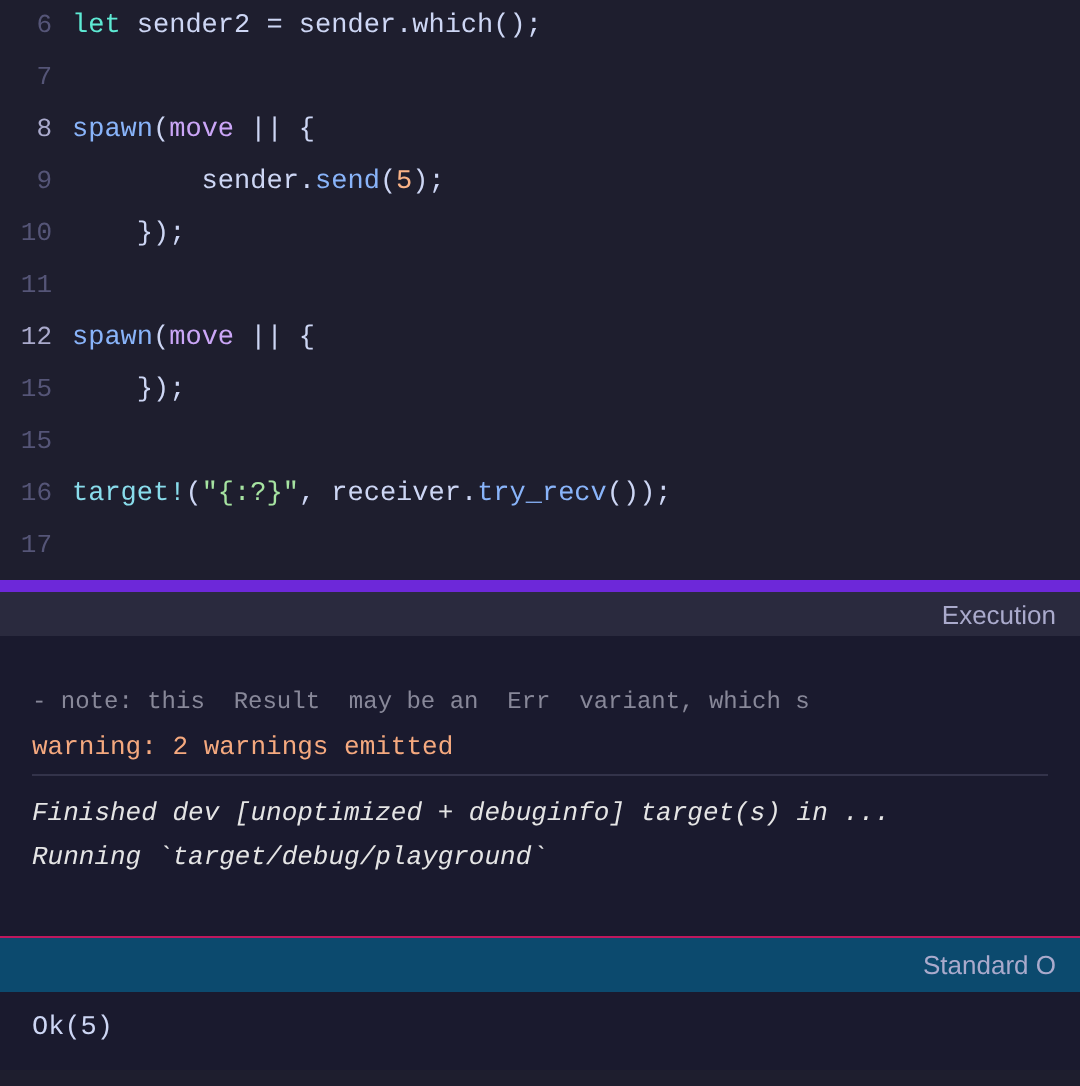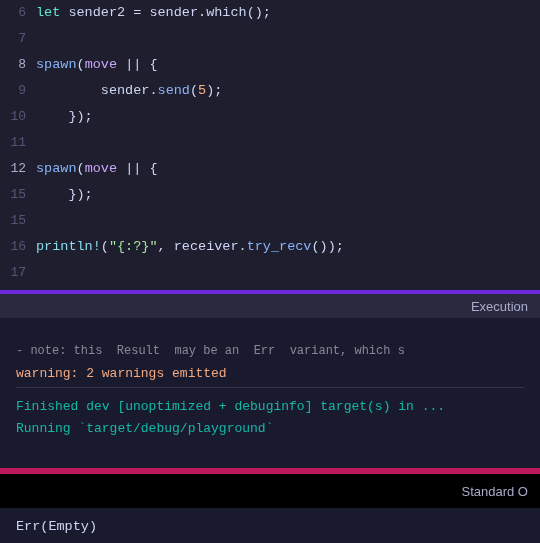--- a/index.html
+++ b/index.html
@@ -50,21 +50,21 @@
 
     .line-content {
       color: #cdd6f4;
       white-space: pre;
       font-size: 13.5px;
     }    
 
     
     .execution-header {
       background: #2a2a3e;
-      border-top: 4px solid #6d28d9;
+      border-top: 6px solid #6d28d9;
       display: flex;
       justify-content: flex-end;
       align-items: center;
       padding: 4px 12px;
       height: 28px;
     }
 
     .execution-title {
       color: #aaaacc;
       font-family: sans-serif;
@@ -90,35 +90,36 @@
       margin: 6px 0;
     }
 
     .divider {
       border: none;
       border-top: 1px solid #33334a;
       margin: 4px 0;
     }
 
     .finished-text {
-      color: #14b8a6;
+      color: #e5e5e5;
       font-size: 13px;
       line-height: 1.7;
       padding: 4px 0;
+      font-style: italic;
     }
 
     
     .std-header {
-      background: #000000;
-      border-top: 6px solid #be185d;
+      background: #0c4a6e;
+      border-top: 1px solid #be185d;
       display: flex;
       justify-content: flex-end;
       align-items: center;
       padding: 4px 12px;
-      height: 40px;
+      height: 28px;
     }
 
     .std-title {
       color: #aaaacc;
       font-family: sans-serif;
       font-size: 13px;
     }
 
     .std-output {
       background: #1a1a2e;
@@ -167,21 +168,21 @@
       <div class="code-line">
         <span class="line-num">15</span>
         <span class="line-content"><span style="color: rgb(205, 214, 244);">    });</span></span>
       </div>
       <div class="code-line">
         <span class="line-num">15</span>
         <span class="line-content"></span>
       </div>
       <div class="code-line">
         <span class="line-num">16</span>
-        <span class="line-content"><span style="color: rgb(137, 220, 235);">println!</span><span style="color: rgb(205, 214, 244);">(</span><span style="color: rgb(166, 227, 161);">"{:?}"</span><span style="color: rgb(205, 214, 244);">, receiver.</span><span style="color: rgb(137, 180, 250);">try_recv</span><span style="color: rgb(205, 214, 244);">());</span></span>
+        <span class="line-content"><span style="color: rgb(137, 220, 235);">target!</span><span style="color: rgb(205, 214, 244);">(</span><span style="color: rgb(166, 227, 161);">"{:?}"</span><span style="color: rgb(205, 214, 244);">, receiver.</span><span style="color: rgb(137, 180, 250);">try_recv</span><span style="color: rgb(205, 214, 244);">());</span></span>
       </div>
       <div class="code-line">
         <span class="line-num">17</span>
         <span class="line-content"></span>
       </div>
     </div>
 </div>
 
 <div class="execution-header">
   <span class="execution-title">Execution</span>
@@ -196,16 +197,15 @@
     <span>     Running `target/debug/playground`</span>
   </div>
 </div>
 
 <div class="std-header">
   <span class="std-title">Standard O</span>
 </div>
 
 <div class="std-output">
   <div id="std-lines">
-      <div class="std-line">Err(Empty)</div>
       <div class="std-line">Ok(5)</div>
     </div>
 </div>
 
 </body></html>

